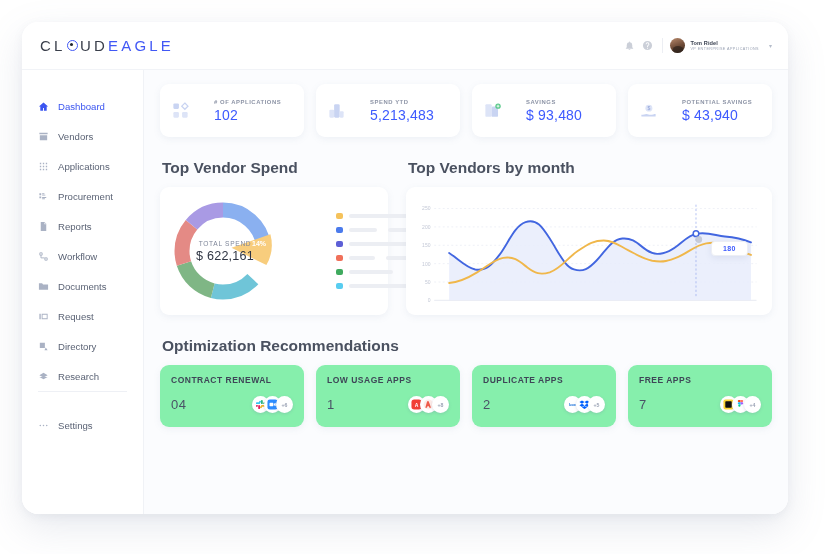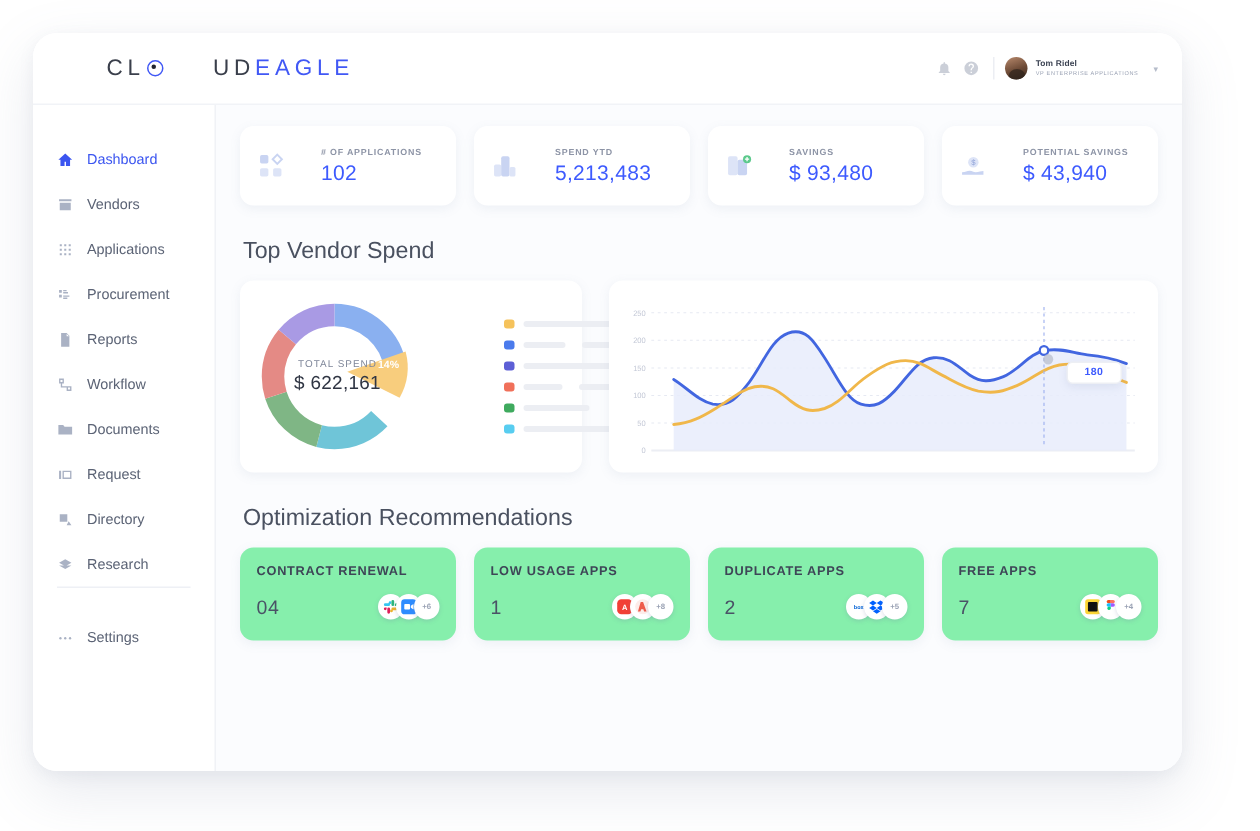--- a/index.html
+++ b/index.html
@@ -37,21 +37,21 @@
     padding: 0 16px 0 18px;
     border-bottom: 1px solid #f1f3f7;
   }
   #logo {
     font-size: 15px;
     letter-spacing: 3.2px;
     font-weight: 500;
     display: flex;
     align-items: center;
   }
-  #logo .cloud-a { color: #3a3f4b; margin-left: 31px; }
+  #logo .cloud-a { color: #3a3f4b; }
   #logo .cloud-b { color: #4158f5; }
   .eye-o {
     display: inline-block;
     width: 11px; height: 11px;
     border: 1.6px solid #4158f5;
     border-radius: 50%;
     position: relative;
     margin: 0 2.4px 0 1px;
     vertical-align: middle;
   }
@@ -205,21 +205,21 @@
     color: #3d5afe;
     font-weight: 500;
     letter-spacing: .2px;
     white-space: nowrap;
   }
 
   
   .section-title {
     font-size: 15.5px;
     color: #4a5160;
-    font-weight: 400;
+    font-weight: 700;
     margin: 22px 0 10px 2px;
   }
 
   #charts-head { display: flex; gap: 18px; }
   #charts-head .section-title { margin-bottom: 10px; }
   #t-left { width: 228px; flex: 0 0 228px; }
   #t-right { flex: 1; }
 
   #charts-row { display: flex; gap: 18px; }
 
@@ -558,20 +558,23 @@
           <div class="kpi-txt">
             <div class="kpi-label">POTENTIAL SAVINGS</div>
             <div class="kpi-value">$ 43,940</div>
           </div>
         </div>
       </div>
 
       <div id="charts-head">
         <div id="t-left">
           <div class="section-title">Top Vendor Spend</div>
+        </div>
+        <div id="t-right">
+          <div class="section-title">Top Vendors by month</div>
         </div>
       </div>
 
       <div id="charts-row">
 
         <div class="chart-card" id="donut-card">
           <div id="donut-wrap">
             <svg viewBox="0 0 118 118" width="118" height="118">
 
               <g fill="none" stroke-width="15">

